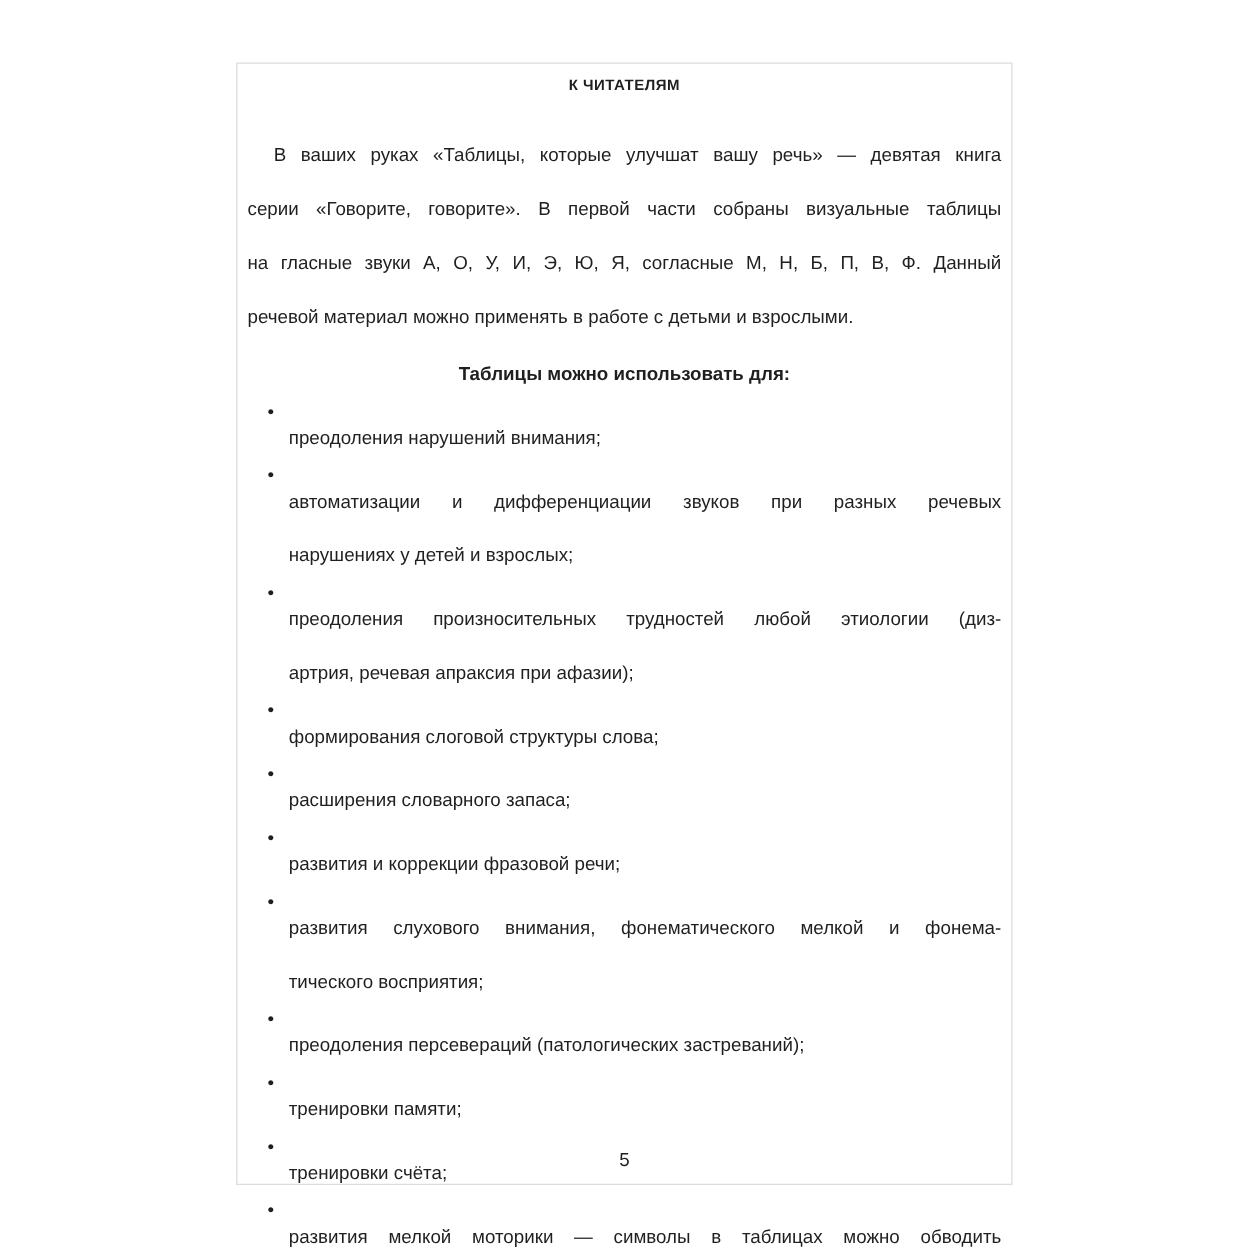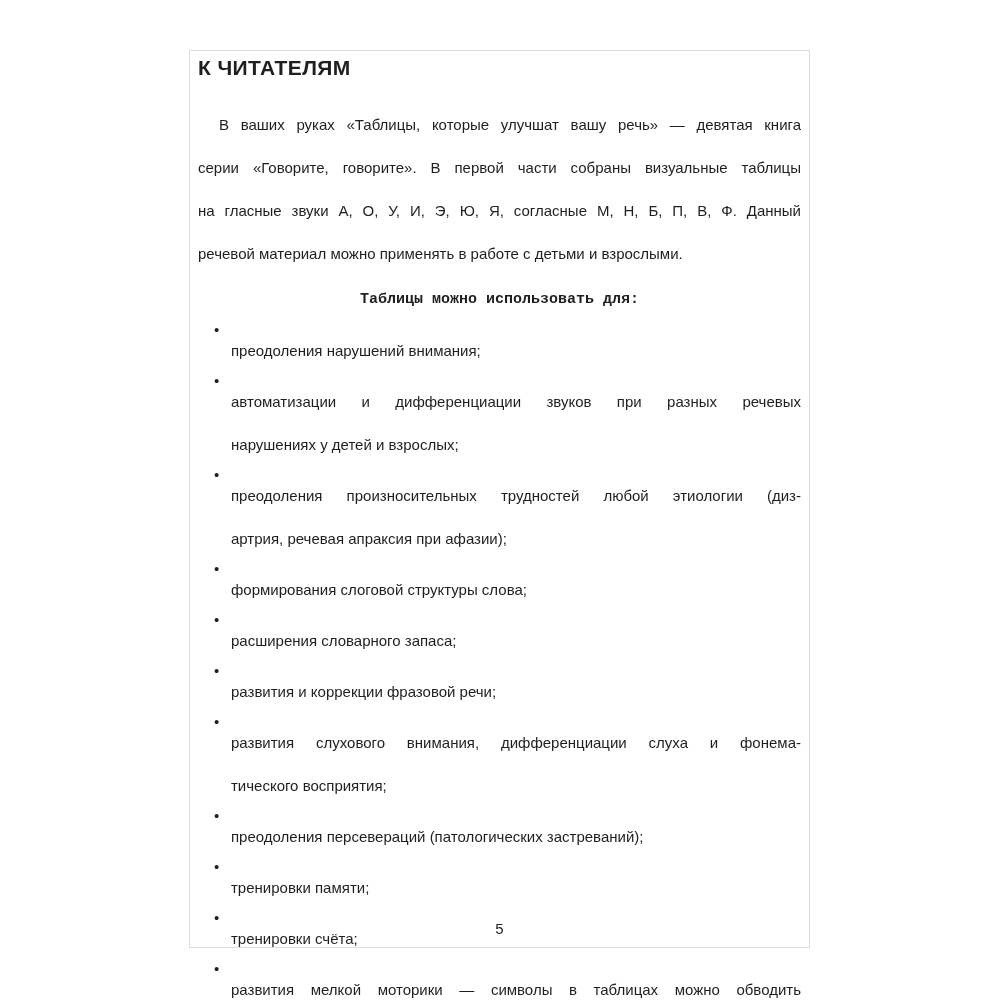--- a/index.html
+++ b/index.html
@@ -22,40 +22,40 @@
     height: 898px;
     background: #ffffff;
     border: 1px solid #dcdcdc;
     box-sizing: border-box;
   }
   .content {
     padding: 0 8px;
   }
   .page-title {
     margin: 7px 0 0 0;
-    font-size: 21px;
+    font-size: 12px;
     line-height: 20px;
     font-weight: bold;
+    text-align: center;
     letter-spacing: 0.4px;
   }
   .para {
     font-size: 15px;
     line-height: 22px;
   }
   .intro-para { margin-top: 36px; }
   .line { text-align: left; margin-top: 21px; }
   .line.j { text-align: justify; text-align-last: justify; }
   .line.ind { text-indent: 21px; }
   .section-heading {
     margin: 24px 0 0 0;
     font-size: 15px;
     line-height: 22px;
     font-weight: bold;
     text-align: center;
-    font-family: Liberation Mono, monospace;
   }
   ul.bullet-list {
     list-style: none;
     margin: 8px 0 0 0;
     padding: 0 0 0 16px;
   }
   li.bullet-item {
     display: flex;
     margin: 0 0 8px 0;
     font-size: 15px;
@@ -153,21 +153,21 @@
         </li>
         <li class="bullet-item">
           <span class="bullet-marker">•</span>
           <div class="item-text">
             <div class="line">развития и коррекции фразовой речи;</div>
           </div>
         </li>
         <li class="bullet-item">
           <span class="bullet-marker">•</span>
           <div class="item-text">
-            <div class="line j">развития слухового внимания, дифференциации слуха и фонема-</div>
+            <div class="line j">развития слухового внимания, фонематического мелкой и фонема-</div>
             <div class="line">тического восприятия;</div>
           </div>
         </li>
         <li class="bullet-item">
           <span class="bullet-marker">•</span>
           <div class="item-text">
             <div class="line">преодоления персевераций (патологических застреваний);</div>
           </div>
         </li>
         <li class="bullet-item">

